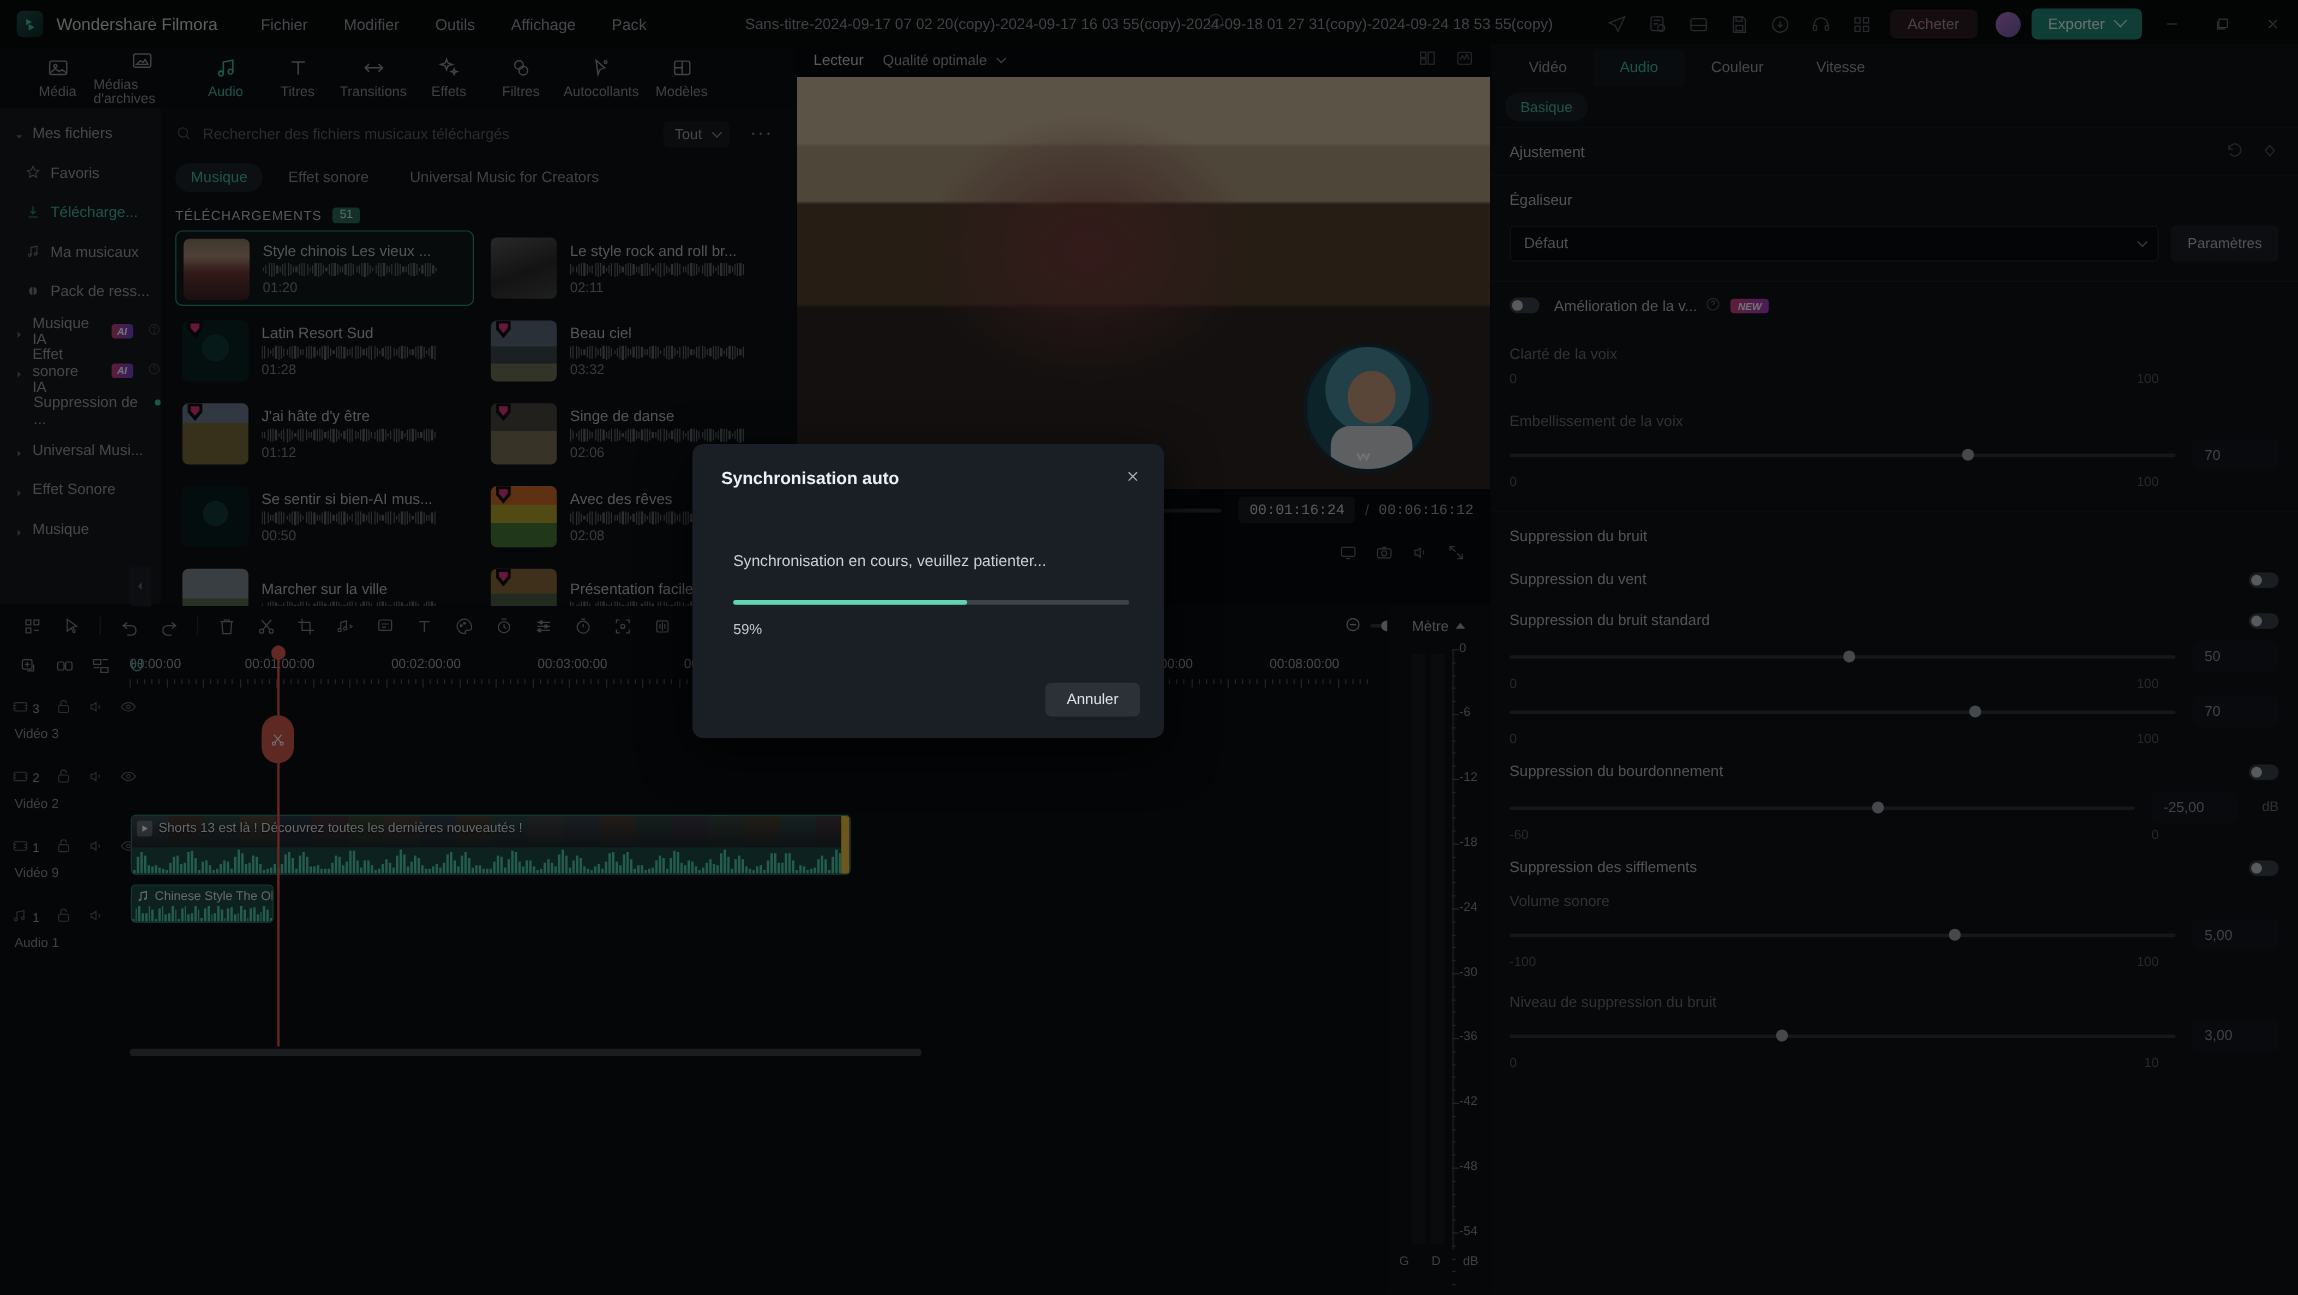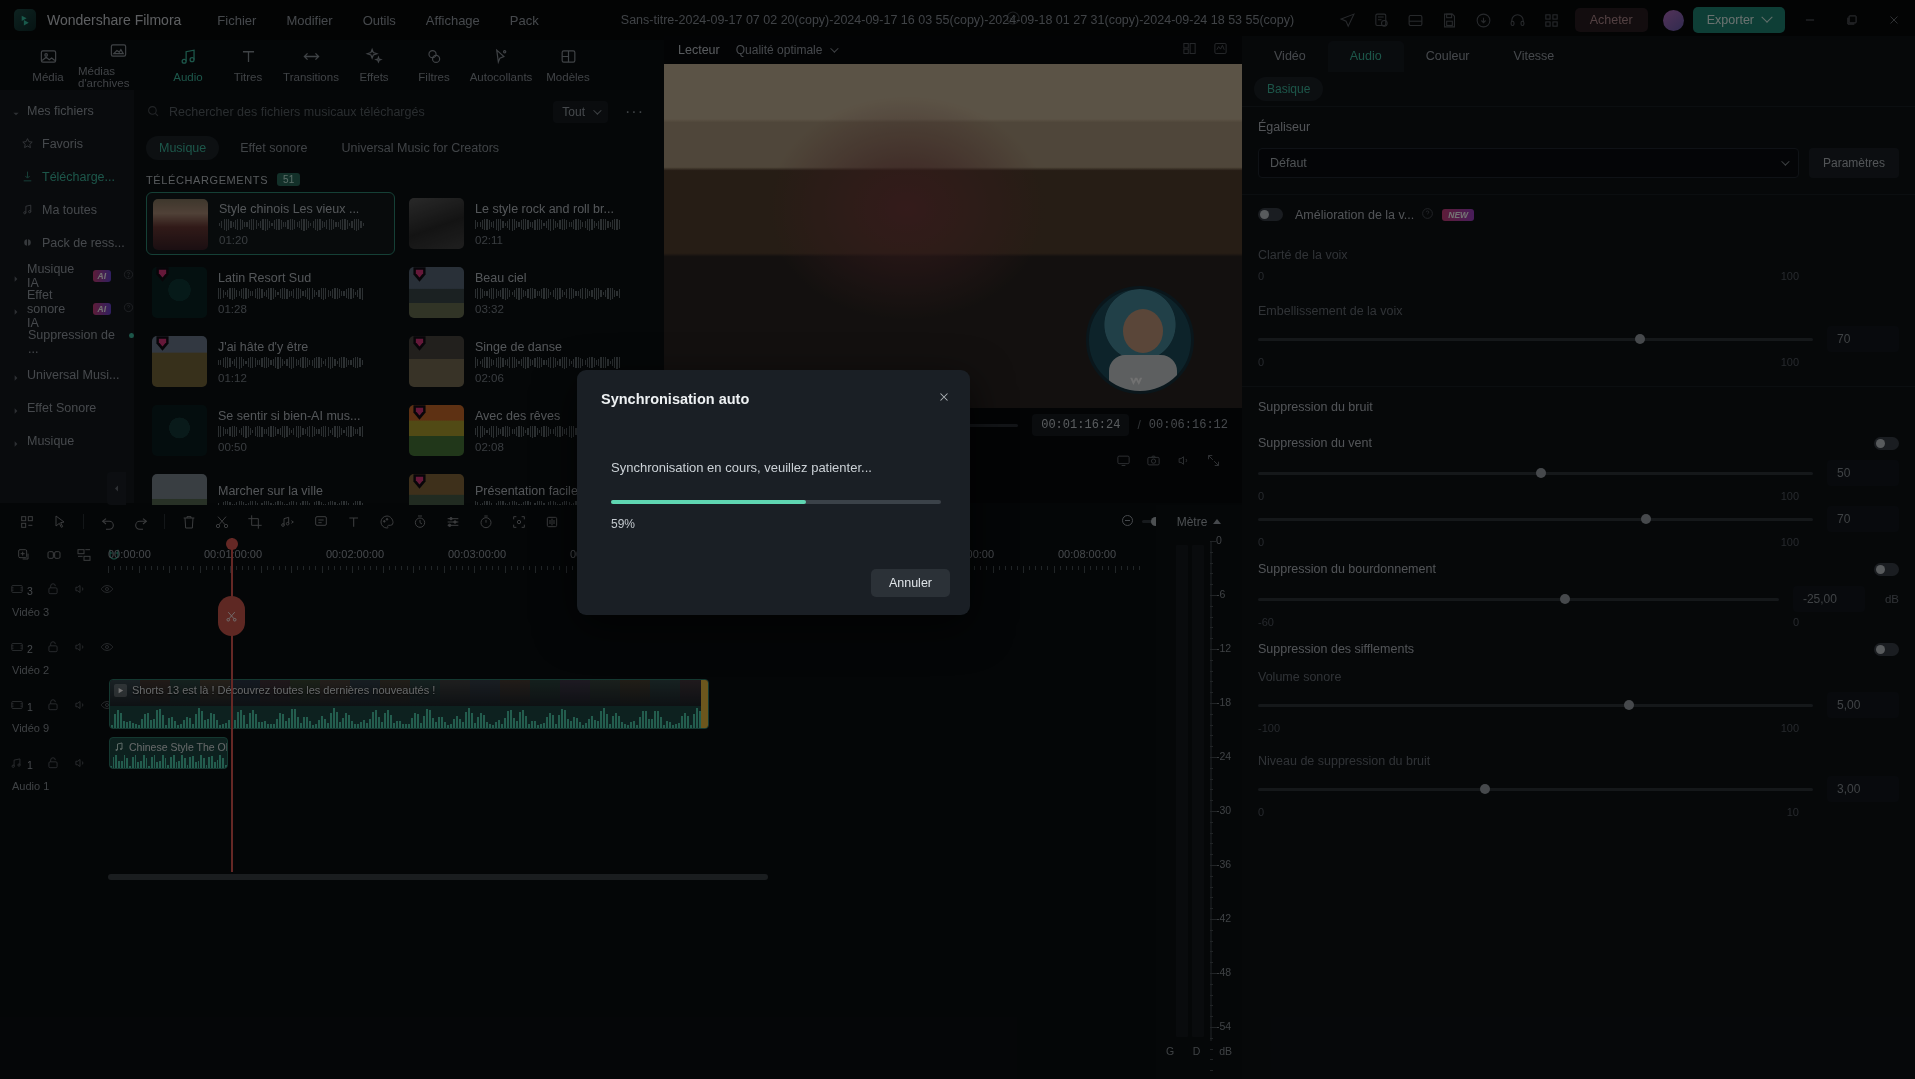--- a/index.html
+++ b/index.html
@@ -476,21 +476,21 @@
       <span>Télécharge...</span>
     </div>
     <div class="nav lvl2">
       <span class="ico">
         <svg viewBox="0 0 24 24" fill="none" stroke="#9aa1a8" stroke-width="1.6">
             <path d="M9 18V6l9-2v12"></path>
             <circle cx="7" cy="18" r="2"></circle>
             <circle cx="16" cy="16" r="2"></circle>
           </svg>
       </span>
-      <span>Ma toutes</span>
+      <span>Ma musicaux</span>
     </div>
     <div class="nav lvl2">
       <span class="ico">
         <svg viewBox="0 0 24 24" fill="#9aa1a8">
             <circle cx="12" cy="12" r="6"></circle>
             <path d="M12 4v16" stroke="#15191e" stroke-width="2"></path>
           </svg>
       </span>
       <span>Pack de ress...</span>
     </div>
@@ -2331,20 +2331,32 @@
     <div class="rtabs">
       <div class="rtab">Vidéo</div>
       <div class="rtab active">Audio</div>
       <div class="rtab">Couleur</div>
       <div class="rtab">Vitesse</div>
     </div>
     <div class="rsub">
       <div class="rpill">Basique</div>
     </div>
 
+    <div class="rrow sep">
+      <span class="rlabel">Ajustement</span>
+      <span class="rspacer">
+        <span><svg viewBox="0 0 24 24" fill="none" stroke="#9aa1a8" stroke-width="1.6">
+              <path d="M4 10a8 8 0 1 1 1.5 6"></path>
+              <path d="M4 5v5h5"></path>
+            </svg></span>
+        <span><svg viewBox="0 0 24 24" fill="none" stroke="#9aa1a8" stroke-width="1.5">
+              <path d="M12 5l6 7-6 7-6-7z"></path>
+            </svg></span>
+      </span>
+    </div>
 
     <div class="rrow sep">
       <span class="rlabel">Égaliseur</span>
     </div>
     <div class="selwrap">
       <div class="select">
         <span>Défaut</span>
         <span class="cv"></span>
       </div>
       <div class="btn-param">Paramètres</div>
@@ -2390,20 +2402,28 @@
 
     <div id="noise-list">
         <div class="rrow" style="height: 34px;">
           <span class="rlabel">Suppression du vent</span>
           <span class="rspacer">
             <span class="toggle">
               <span class="kn"></span>
             </span>
           </span>
         </div>
+        <div class="rrow" style="height: 34px;">
+          <span class="rlabel">Suppression du bruit standard</span>
+          <span class="rspacer">
+            <span class="toggle">
+              <span class="kn"></span>
+            </span>
+          </span>
+        </div>
         <div class="sl-block" style="padding-top: 0px;">
           <div class="sl-row">
             <div class="slider">
               <span class="kn" style="left:50%"></span>
             </div>
             <div class="numbox">50</div>
           </div>
           <div class="sl-ends">
             <span>0</span>
             <span>100</span>

